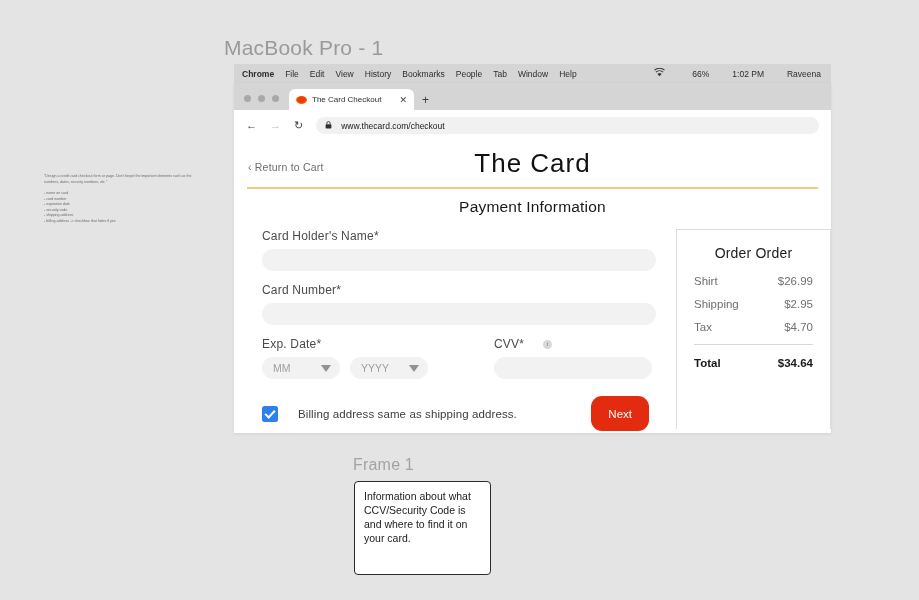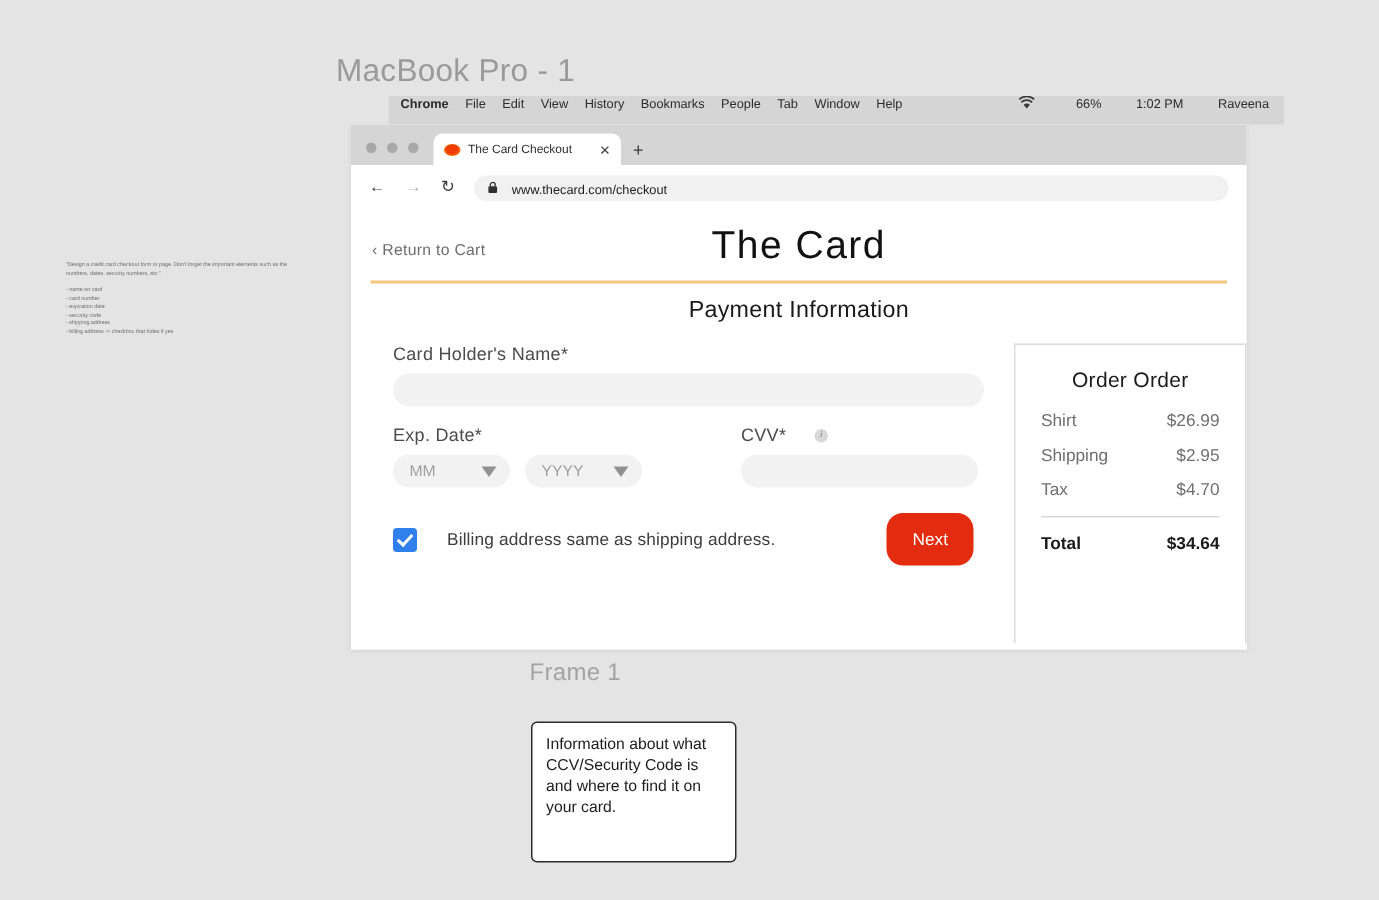--- a/index.html
+++ b/index.html
@@ -39,25 +39,25 @@
   }
 
   .menubar {
     position: absolute;
     left: 234px;
     top: 64px;
     width: 597px;
     height: 19px;
     background: #d5d5d5;
     display: flex;
+    align-items: center;
     padding-left: 8px;
     gap: 11px;
     font-size: 8.5px;
     color: #2c2c2c;
-    margin-left: 25px;
   }
   .menubar .app-name { font-weight: bold; }
   .menubar .spacer { flex: 1; }
   .menubar .right-item { color: #2c2c2c; font-size: 8.5px; }
   .wifi-glyph { display: inline-block; line-height: 1; font-size: 9px; }
 
   .browser {
     position: absolute;
     left: 234px;
     top: 83px;
@@ -302,21 +302,21 @@
     justify-content: space-between;
     font-size: 11.5px;
     color: #1a1a1a;
     font-weight: bold;
   }
   .order-total .amt { font-weight: bold; }
 
   
   .frame-label {
     position: absolute;
-    left: 353px; top: 440px;
+    left: 353px; top: 456px;
     font-size: 16px;
     color: #a3a3a3;
     letter-spacing: .2px;
   }
   .tooltip-box {
     position: absolute;
     left: 354px; top: 481px;
     width: 137px;
     height: 94px;
     background: #fff;
@@ -411,20 +411,24 @@
 
     <div class="body-row">
 
       <div class="form-col">
 
         <div class="field-block">
           <div class="field-label">Card Holder's Name*</div>
           <div class="pill"></div>
         </div>
 
+        <div class="field-block">
+          <div class="field-label">Card Number*</div>
+          <div class="pill"></div>
+        </div>
 
         <div class="two-col">
           <div class="col-exp">
             <div class="field-label">Exp. Date*</div>
             <div class="selects">
               <div class="select-pill">
                 <span>MM</span>
                 <span class="caret"></span>
               </div>
               <div class="select-pill">

